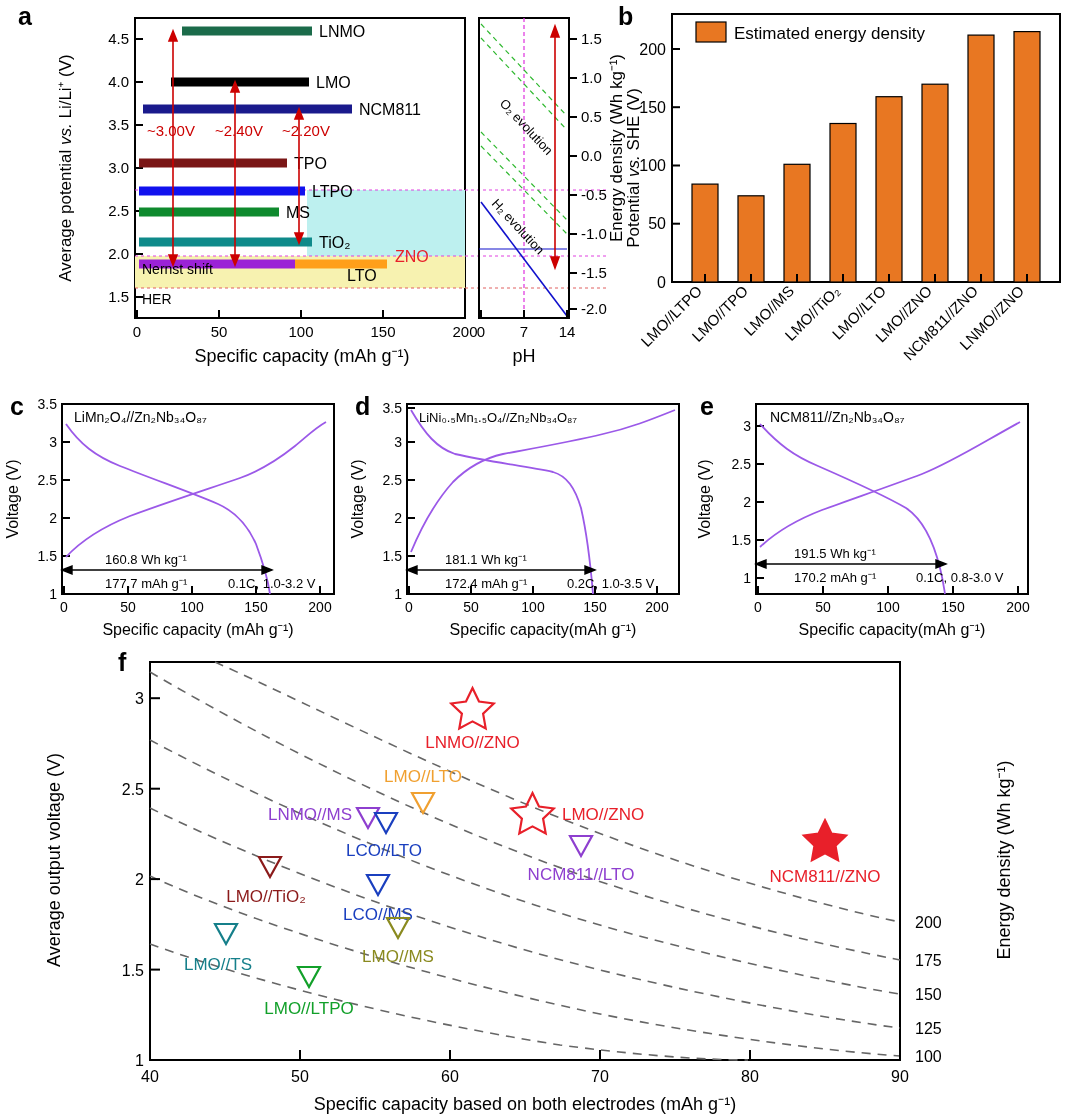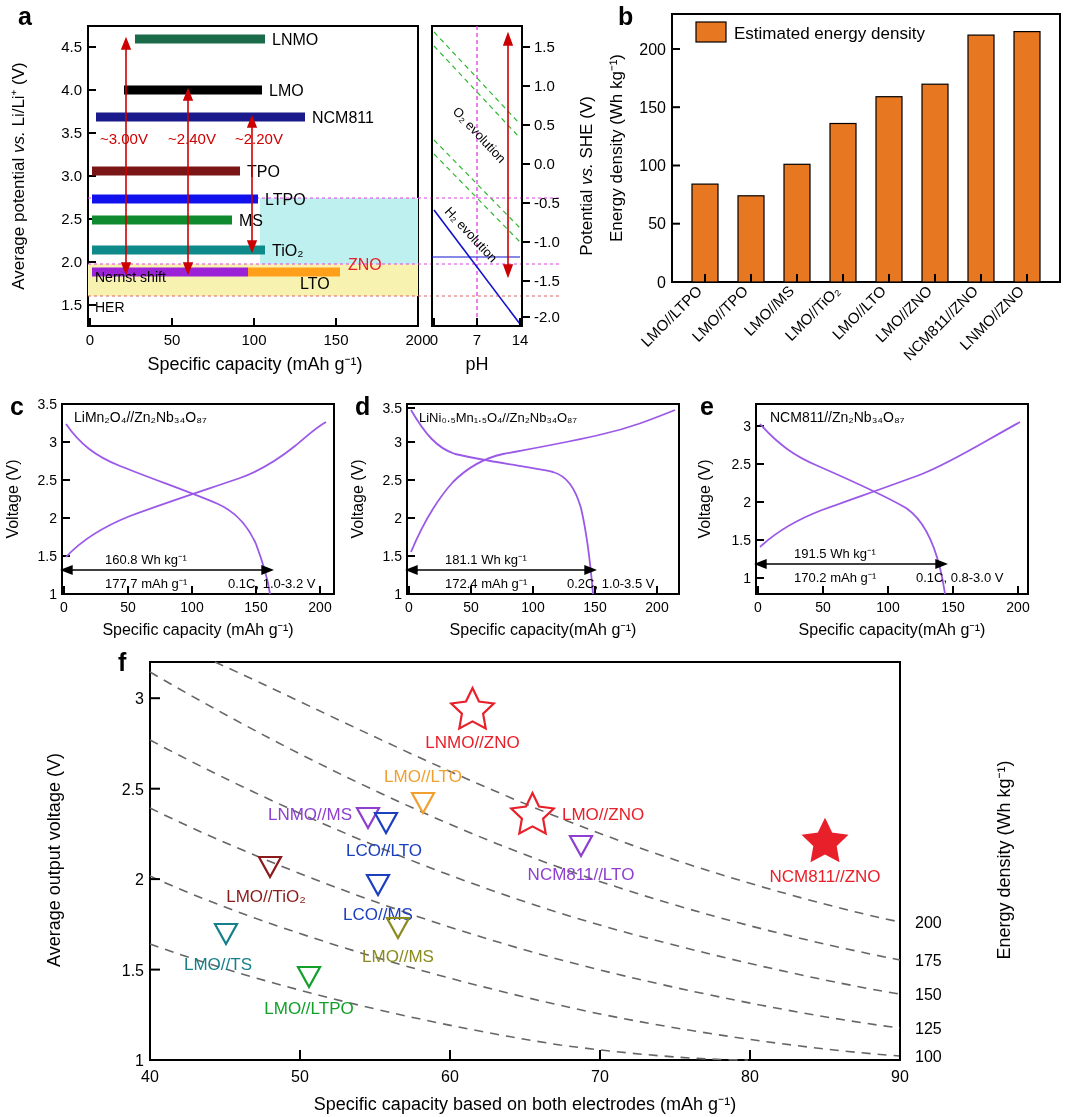--- a/index.html
+++ b/index.html
@@ -13,21 +13,21 @@
 </head>
 <body>
 
 <div class="plabel" style="left:18px;top:2px;">a</div>
 <div class="plabel" style="left:618px;top:2px;">b</div>
 <div class="plabel" style="left:10px;top:392px;">c</div>
 <div class="plabel" style="left:355px;top:392px;">d</div>
 <div class="plabel" style="left:700px;top:392px;">e</div>
 <div class="plabel" style="left:118px;top:648px;">f</div>
 
-<div class="panel" style="left:0;top:12px;width:600px;height:380px;">
+<div class="panel" style="left:0;top:4px;width:600px;height:380px;padding-left:47px;">
 <svg width="600" height="380" viewBox="0 0 600 380">
 
   <rect x="88" y="14" width="330" height="300" fill="none" stroke="#000" stroke-width="2"></rect>
 
   <rect x="260" y="186" width="158" height="86" fill="#bdf0ef" stroke="none"></rect>
   <rect x="88" y="186" width="172" height="52" fill="none"></rect>
   <rect x="88" y="252" width="330" height="32" fill="#f7f2b0"></rect>
   <rect x="260" y="186" width="158" height="66" fill="#bdf0ef"></rect>
   <rect x="88" y="252" width="330" height="32" fill="#f7f2b0"></rect>
   <rect x="88" y="186" width="330" height="66" fill="#bdf0ef" opacity="0.0"></rect>

